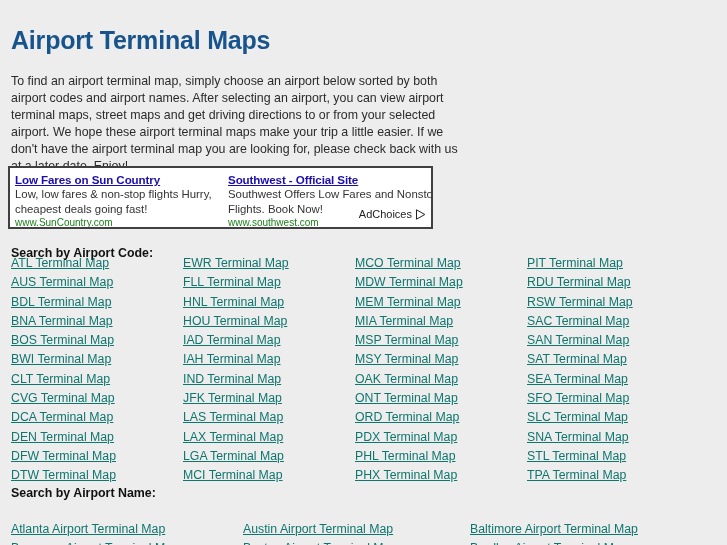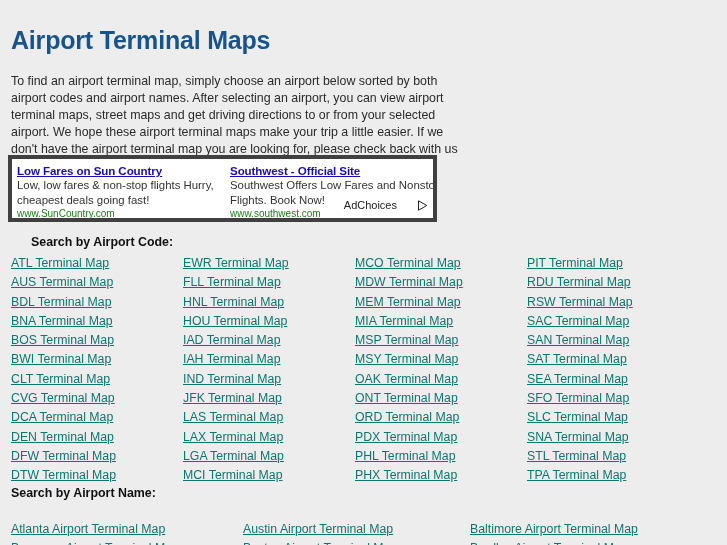--- a/index.html
+++ b/index.html
@@ -44,25 +44,25 @@
     width: 448px;
     font-size: 12.4px;
     line-height: 16.9px;
     color: #2b2b2b;
   }
 
   
   .ad-box {
     position: absolute;
     left: 8px;
-    top: 155px;
+    top: 166px;
     width: 421px;
     height: 59px;
     background: #ffffff;
-    border: 4px solid #404040;
+    border: 2px solid #404040;
     overflow: hidden;
   }
   .ad-unit {
     position: absolute;
     top: 4px;
     width: 205px;
   }
   .ad-unit.left  { left: 5px; }
   .ad-unit.right { left: 218px; }
 
@@ -93,40 +93,40 @@
   .adchoices {
     position: absolute;
     right: 5px;
     bottom: 6px;
     font-size: 11px;
     color: #222222;
     line-height: 13px;
     white-space: nowrap;
     display: flex;
     align-items: center;
-    gap: 20px;
+    gap: 3px;
   }
   .adchoices-icon {
     display: inline-block;
     width: 11px;
     height: 11px;
     position: relative;
   }
   .adchoices-icon svg { display: block; }
 
   
   .section-heading {
     position: absolute;
     left: 11px;
     font-size: 12.4px;
     font-weight: bold;
     color: #111111;
     white-space: nowrap;
   }
-  #heading-codes { top: 235px; margin-left: 20px; }
+  #heading-codes { top: 246px; }
   #heading-names { top: 486px; }
 
   
   .code-grid {
     position: absolute;
     left: 11px;
     top: 254px;
     width: 710px;
   }
   .code-col {

